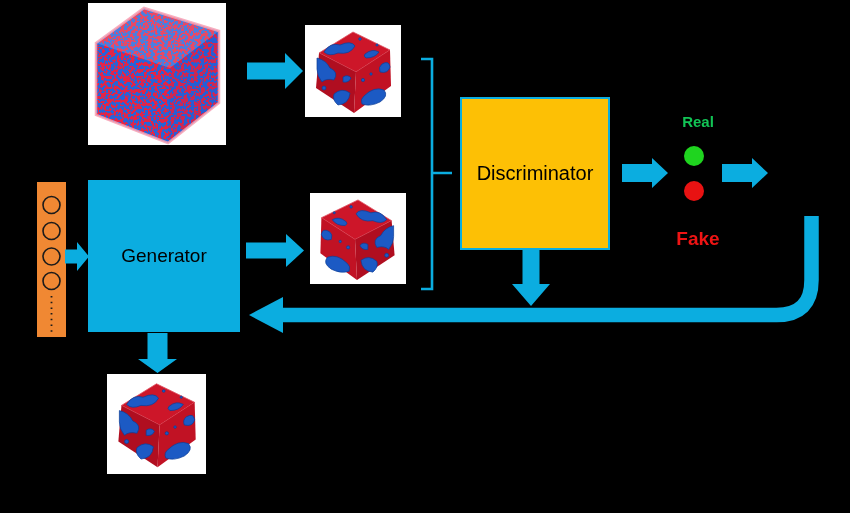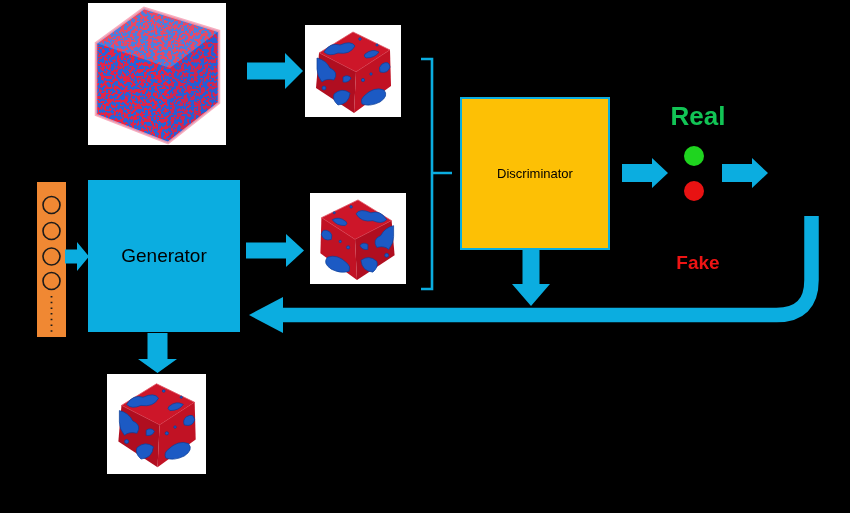--- a/index.html
+++ b/index.html
@@ -10,21 +10,21 @@
   .abs{position:absolute;}
   .tile{background:var(--white,#fff);}
   .tile svg{display:block;width:100%;height:100%;}
   .box{display:flex;align-items:center;justify-content:center;box-sizing:border-box;}
   .box .lbl{color:#000;}
   .generator{background:var(--cyan);}
   .discriminator{background:var(--yellow);border:2px solid var(--cyan);}
   .loss{background:var(--peach);border:2px solid var(--cyan);}
   .latent{background:var(--orange);}
   .txt{ text-align:center;line-height:1.1; }
-  .real-txt{color:var(--green-text);font-size:26px;font-weight:600;}
+  .real-txt{color:var(--green-text);font-size:15px;font-weight:600;margin-top:12px;}
   .fake-txt{color:var(--red-text);font-size:19px;font-weight:600;}
   .dot{border-radius:50%;width:20px;height:20px;}
   .dot-green{background:var(--green-dot);}
   .dot-red{background:var(--red-dot);}
   svg{overflow:visible;}
 </style>
 </head>
 <body>
 
 <div class="stage">
@@ -116,31 +116,31 @@
     <svg viewBox="0 0 96 92">
         <use href="#cube-sym" transform="translate(96,0) scale(-1,1)"></use>
       </svg>
   </div>
 
   <svg class="abs" style="left:418px;top:56px;" width="40" height="236">
     <path d="M3 3 H14 V233 H3 M14 117 H34" fill="none" style="stroke:var(--cyan)" stroke-width="2.6"></path>
   </svg>
 
   <div class="abs box discriminator" style="left:460px;top:97px;width:150px;height:153px;">
-    <span class="lbl" style="font-size:13px;">Discriminator</span>
+    <span class="lbl" style="font-size:20px;">Discriminator</span>
   </div>
 
   <svg class="abs" style="left:622px;top:158px;" width="46" height="30">
     <polygon points="0,6 30,6 30,0 46,15 30,30 30,24 0,24" style="fill:var(--cyan)"></polygon>
   </svg>
 
   <div class="abs txt real-txt" style="left:650px;top:102px;width:96px;">Real</div>
   <div class="abs dot dot-green" style="left:684px;top:146px;"></div>
   <div class="abs dot dot-red" style="left:684px;top:181px;"></div>
-  <div class="abs txt fake-txt" style="left:650px;top:229px;width:96px;margin-top:24px;">Fake</div>
+  <div class="abs txt fake-txt" style="left:650px;top:229px;width:96px;">Fake</div>
 
   <svg class="abs" style="left:722px;top:158px;" width="46" height="30">
     <polygon points="0,6 30,6 30,0 46,15 30,30 30,24 0,24" style="fill:var(--cyan)"></polygon>
   </svg>
 
 
   <svg class="abs" style="left:512px;top:249px;" width="38" height="57">
     <polygon points="10.5,0 27.5,0 27.5,35 38,35 19,57 0,35 10.5,35" style="fill:var(--cyan)"></polygon>
   </svg>
 

